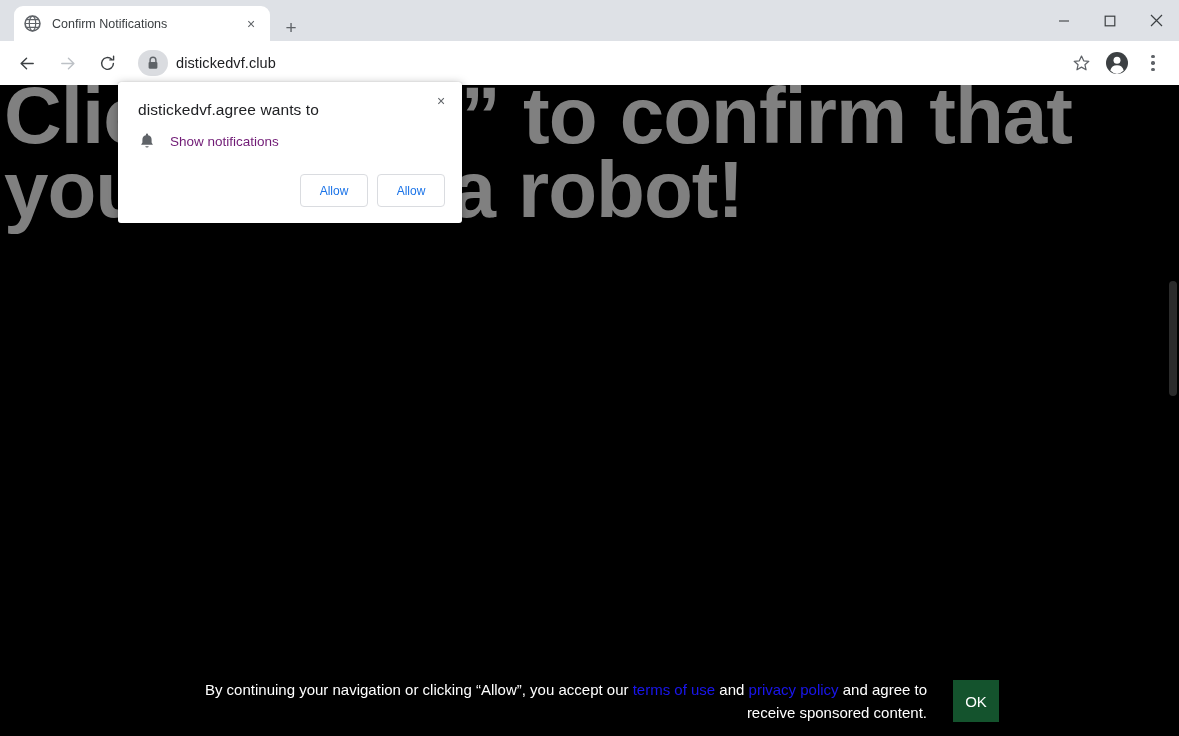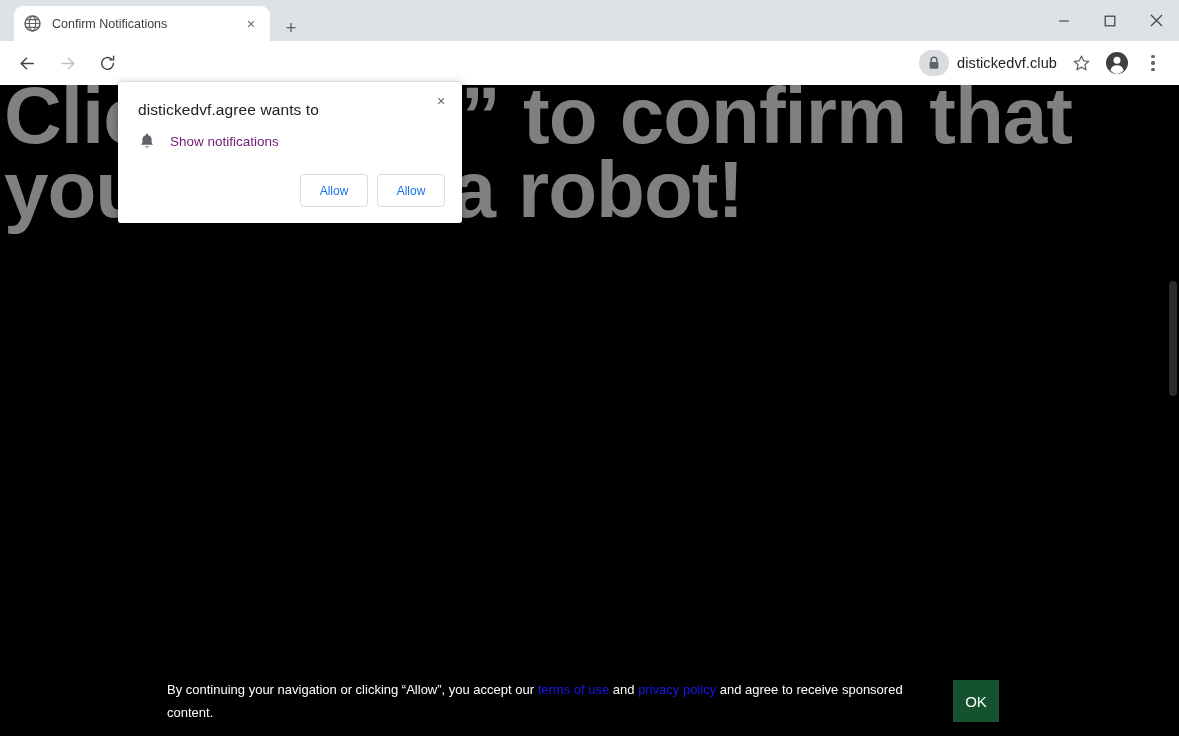--- a/index.html
+++ b/index.html
@@ -49,21 +49,21 @@
     background:#ffffff; display:flex; align-items:center;
   }
   .navbtn {
     width:34px; height:34px; margin-left:6px; border-radius:50%;
     display:flex; align-items:center; justify-content:center; color:#5f6368;
   }
   .navbtn.first { margin-left:10px; }
   .navbtn.disabled { color:#bdc1c6; }
   .omnibox {
     flex:1 1 auto; height:30px; margin:0 8px 0 14px;
-    display:flex; align-items:center;justify-content:flex-end;
+    display:flex; align-items:center;
   }
   .lockpill {
     width:30px; height:26px; border-radius:13px; background:#dadce0;
     display:flex; align-items:center; justify-content:center;
     flex:0 0 30px; margin-right:8px;
   }
   .urltext { font-size:14.5px; color:#202124; letter-spacing:.1px; }
   .tbicon {
     width:32px; height:32px; border-radius:50%; margin-right:4px;
     display:flex; align-items:center; justify-content:center; color:#5f6368;
@@ -84,21 +84,21 @@
     color:#808080; letter-spacing:-1px; padding:0 4px;
     word-spacing:2px;
   }
 
   
   .consent {
     position:absolute; left:0; bottom:12px; width:1166px;
     display:flex; align-items:center; justify-content:center; gap:26px;
   }
   .consent-text {
-    text-align:left; color:#ffffff; font-size:13px; line-height:23px;
+    text-align:right; color:#ffffff; font-size:15px; line-height:23px;
     max-width:760px;
   }
   .consent-text a { color:#1a16ee; text-decoration:none; }
   .ok-btn {
     flex:0 0 auto; width:46px; height:42px; background:#14532d;
     color:#ffffff; font-size:15px; display:flex;
     align-items:center; justify-content:center; border:0;
     font-family:Liberation Sans, sans-serif;
   }
   .cutoff-line {

